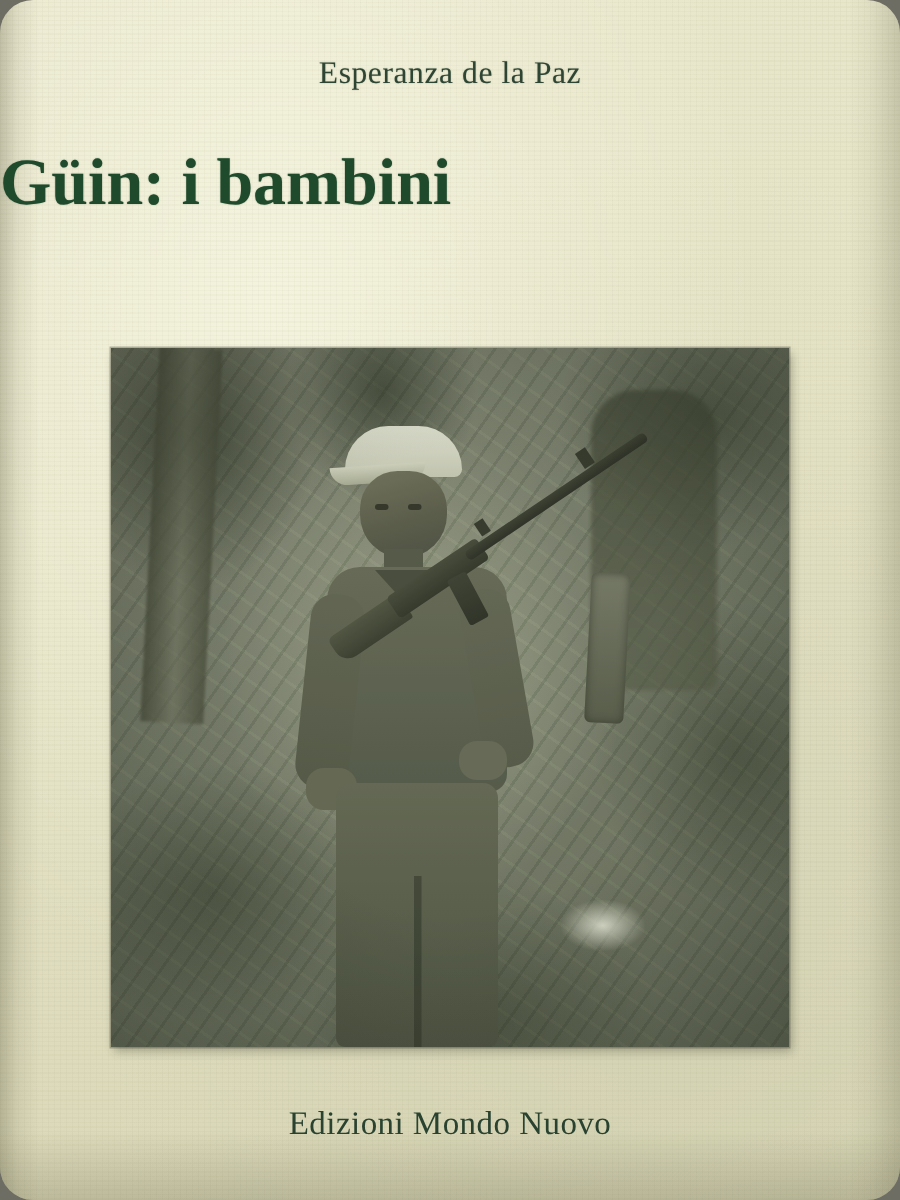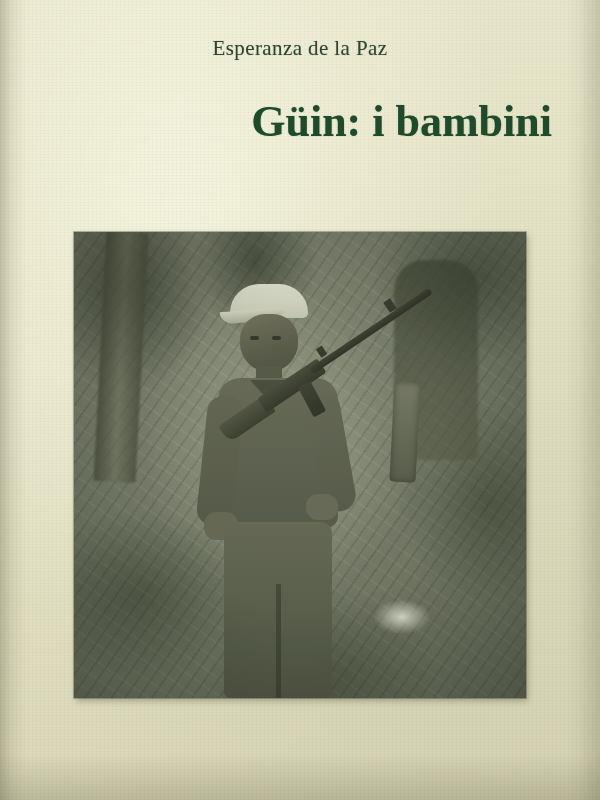--- a/index.html
+++ b/index.html
@@ -20,20 +20,21 @@
     left: 0;
     top: 0;
     width: 600px;
     height: 800px;
     background:
       radial-gradient(ellipse at 30% 25%, rgba(255,255,240,0.55) 0%, rgba(255,255,240,0.0) 55%),
       radial-gradient(ellipse at 75% 80%, rgba(200,200,170,0.35) 0%, rgba(200,200,170,0.0) 60%),
       linear-gradient(170deg, #e9e7cc 0%, #e6e4c6 40%, #dedcbd 75%, #d7d5b4 100%);
     box-sizing: border-box;
     overflow: hidden;
+    border-radius: 22px;
   }
   
   .grain {
     position: absolute;
     inset: 0;
     pointer-events: none;
     background-image:
       repeating-linear-gradient(0deg, rgba(120,120,90,0.045) 0px, rgba(120,120,90,0.045) 1px, rgba(0,0,0,0) 1px, rgba(0,0,0,0) 3px),
       repeating-linear-gradient(90deg, rgba(120,120,90,0.04) 0px, rgba(120,120,90,0.04) 1px, rgba(0,0,0,0) 1px, rgba(0,0,0,0) 4px);
     opacity: 0.9;
@@ -73,21 +74,21 @@
     font-size: 21px;
     letter-spacing: 0.4px;
     color: #2f4534;
     text-shadow: 0 0 1px rgba(60,80,60,0.35);
   }
   .title {
     position: absolute;
     top: 94px;
     left: 0;
     width: 552px;
-    text-align: right;
+    text-align: left;
     font-family: "Liberation Serif", serif;
     font-weight: bold;
     font-size: 44px;
     line-height: 1.28;
     color: #1f4a2c;
     text-shadow: 0 0 1px rgba(30,70,40,0.4);
   }
   .title .line2 { display: block; }
 
   .publisher {
@@ -330,13 +331,14 @@
         <div class="sight"></div>
         <div class="sight2"></div>
       </div>
     </div>
 
     <div class="light-patch"></div>
     <div class="photo-cast"></div>
     <div class="vignette"></div>
   </div>
 
+  <div class="publisher">Edizioni Mondo Nuovo</div>
 </div>
 
 </body></html>

